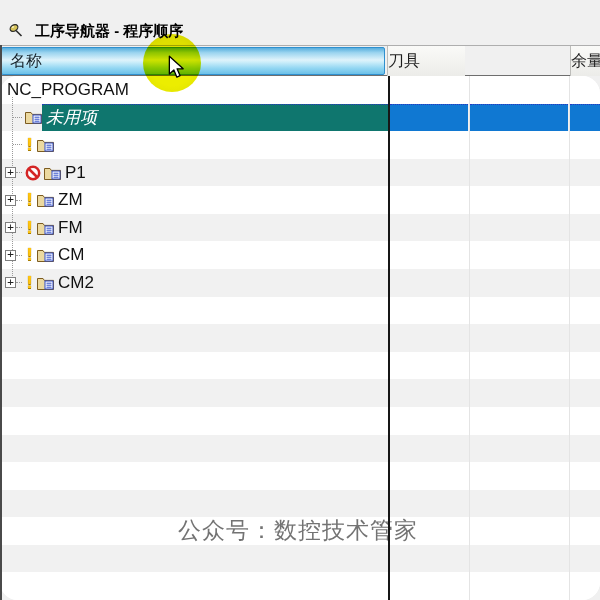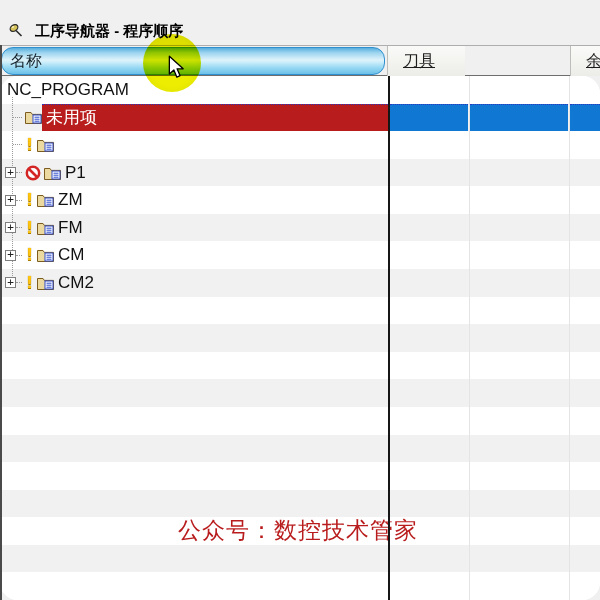--- a/index.html
+++ b/index.html
@@ -12,44 +12,44 @@
   }
   
   .titlebar { position:absolute; top:10px; left:0; right:0; height:26px;margin-top:8px; }
   .pin { position:absolute; left:8px; top:4px; }
   .title { position:absolute; left:35px; top:0; height:26px; line-height:26px;
            font-size:15px; font-weight:bold; color:#000; }
   
   .header { position:absolute; top:45px; left:0; width:600px; height:31px;
             background:#f0f0f0; border-top:1px solid #aeaeae; border-bottom:1px solid #6e6e6e; }
   .hdr-name { position:absolute; left:1px; top:1px; width:384px; height:28px;
-              border:1px solid #2f90cf; border-radius:12px;
+              border:1px solid #2f90cf; border-radius:2px;
               background:linear-gradient(180deg,#58aedd 0%,#9bd4ef 18%,#dff3fb 46%,#cdeefa 54%,#92d6f2 78%,#6cc0e8 100%);
               font-size:16px; line-height:26px; padding-left:8px; color:#142028; }
   .hdr-flat { position:absolute; top:0; height:30px; line-height:30px; font-size:16px;
-              padding-left:15px; overflow:hidden; white-space:nowrap;
+              padding-left:0; overflow:hidden; white-space:nowrap;
               background:linear-gradient(180deg,#fafaf8,#ececE9);
-              border-left:1px solid #bdbdba; color:#1c1c1c;text-decoration:underline; }
+              border-left:1px solid #bdbdba; color:#1c1c1c; }
   .hdr-tool  { left:387px; width:78px; }
   .hdr-tnum  { left:465px; width:105px; }
   .hdr-stock { left:570px; width:30px; }
   
   .rows { position:absolute; top:76px; left:0; width:600px; height:524px; z-index:1;
           background:#fff; overflow:hidden;border-radius:18px; }
   .row { display:flex; height:27.58px; background:#fff; align-items:stretch; }
   .row.alt { background:#f1f1f1; }
   .c-name  { width:388px; display:flex; align-items:center; overflow:hidden; }
   .gap     { width:2px; }
   .c-tool  { width:78px; } .c-tnum { width:98px; } .c-stock { flex:1; }
   .row.sel .c-tool, .row.sel .c-tnum, .row.sel .c-stock {
       background:#1078d2; border-top:1px dotted #2a35c0; }
   .lbl { font-size:17px; color:#111; padding:0 4px; white-space:nowrap; }
   .lbl.root { padding-left:7px; }
-  .row.sel .lbl { flex:1; background:#b91c1c; color:#fff; align-self:stretch;
-                  display:flex; align-items:center; border-top:1px dotted #2a35c0; }
+  .row.sel .lbl { flex:1; background:#0f766e; color:#fff; align-self:stretch;
+                  display:flex; align-items:center; border-top:1px dotted #2a35c0;font-style:italic; }
   .expander { position:relative; z-index:3; flex:0 0 11px; width:11px; height:11px;
               margin-left:5px; border:1px solid #7f7f7f; background:#fff;
               display:flex; align-items:center; justify-content:center;
               font:11px/9px "DejaVu Sans Mono", monospace; color:#222; padding-bottom:1px; }
   .stub { border-top:1px dotted #999; height:0; }
   .stub.long { margin-left:13px; width:9px; flex:0 0 9px; }
   .stub.short { width:6px; flex:0 0 6px; }
   .ico { flex:0 0 auto; margin-left:3px; display:flex; align-items:center; }
   .warn-txt { font-size:17px; font-weight:900; color:#ffc410; width:9px; text-align:center;
               line-height:16px; transform:scaleX(1.25);
@@ -57,21 +57,21 @@
   
   .tree-vline { position:absolute; left:12px; top:21px; height:187px;
                 border-left:1px dotted #9a9a9a; z-index:2; }
   .vsep { position:absolute; top:0; bottom:0; width:1px; background:#e4e4e4; z-index:2; }
   .vsep.s1 { left:469px; } .vsep.s2 { left:569px; }
   
   .left-edge { position:absolute; left:0; top:45px; width:2px; height:555px;
                background:#4a4a4a; z-index:4; }
   .guide-line { position:absolute; left:388px; top:76px; width:2px; height:524px;
                 background:#161616; z-index:4; }
-  .watermark { position:absolute; left:178px; top:515px; font-size:23px; color:#b91c1c;
+  .watermark { position:absolute; left:178px; top:515px; font-size:23px; color:#737373;
                letter-spacing:1px; z-index:3; white-space:nowrap;text-align:center; }
   .click-highlight { position:absolute; left:143px; top:34px; width:58px; height:58px;
                      border-radius:50%; z-index:6;
                      background:radial-gradient(circle,#eced00 55%,#dcdd00 100%);
                      mix-blend-mode:multiply; }
   .cursor { position:absolute; left:168px; top:55px; z-index:7; }
 </style>
 </head>
 <body>
 

